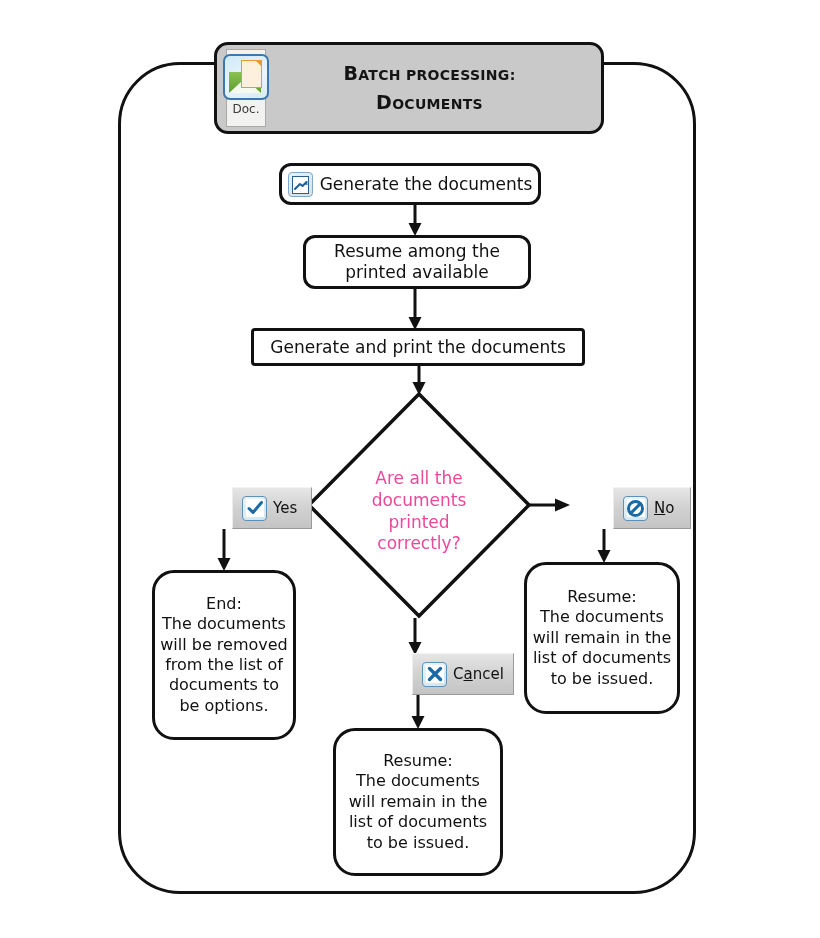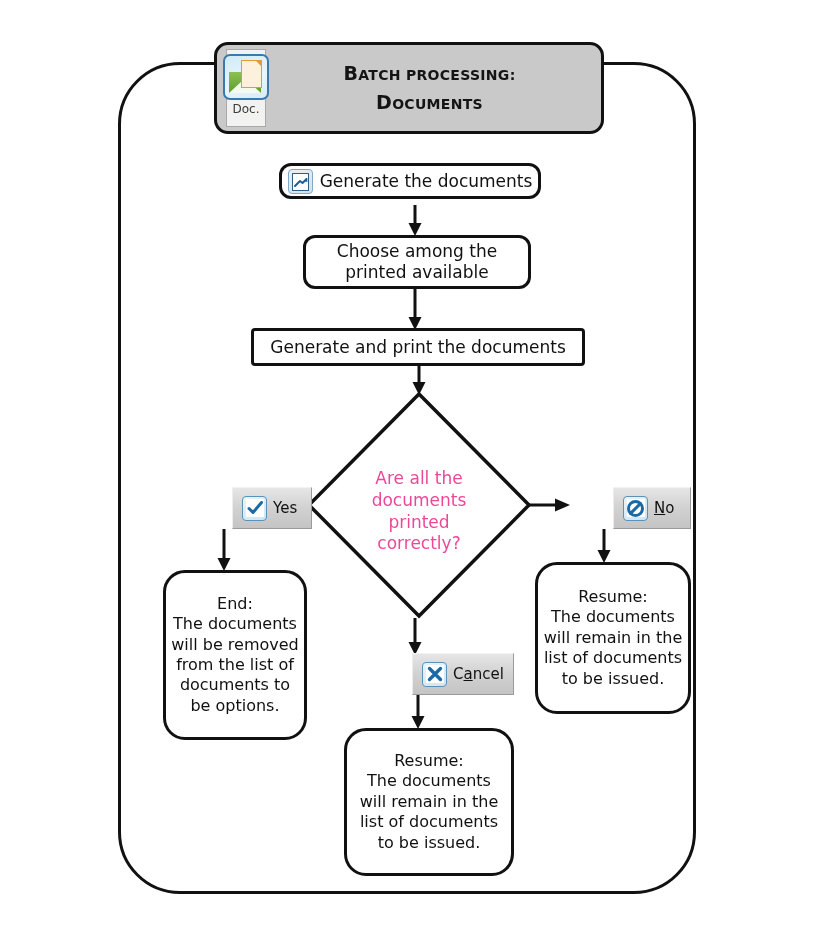--- a/index.html
+++ b/index.html
@@ -146,26 +146,26 @@
     display: flex;
     align-items: center;
     justify-content: center;
     text-align: center;
     color: #111111;
     font-size: 17px;
     line-height: 1.22;
     z-index: 4;
   }
   .rounded-sm { border-radius: 12px; }
-  .rounded-lg { border-radius: 22px; margin-left: 11px; }
+  .rounded-lg { border-radius: 22px; }
   .rect { border-radius: 2px; }
 
   
   #node-generate {
-    left: 279px; top: 163px; width: 262px; height: 36px;
+    left: 279px; top: 163px; width: 262px; height: 42px;
     border-radius: 12px;
     gap: 7px;
   }
   .mini-icon {
     width: 25px; height: 25px;
     border: 1px solid #7fa9c4;
     border-radius: 4px;
     background: linear-gradient(150deg,#e8f2f8 0%, #cfe3ef 100%);
     position: relative;
     flex: 0 0 auto;
@@ -319,21 +319,21 @@
 
   <div class="conn" style="left:403px; top:205px;">
     <svg width="24" height="32" viewBox="0 0 24 32">
       <path d="M12 0 L12 21" stroke="#111111" stroke-width="3" fill="none"></path>
       <path d="M12 31 L5.5 18 L18.5 18 Z" fill="#111111"></path>
     </svg>
   </div>
 
   <div class="node rounded-sm" id="node-choose">
     <div>
-      <div>Choose among the</div>
+      <div>Resume among the</div>
       <div>printed available</div>
     </div>
   </div>
 
   <div class="conn" style="left:403px; top:289px;">
     <svg width="24" height="42" viewBox="0 0 24 42">
       <path d="M12 0 L12 31" stroke="#111111" stroke-width="3" fill="none"></path>
       <path d="M12 41 L5.5 28 L18.5 28 Z" fill="#111111"></path>
     </svg>
   </div>

